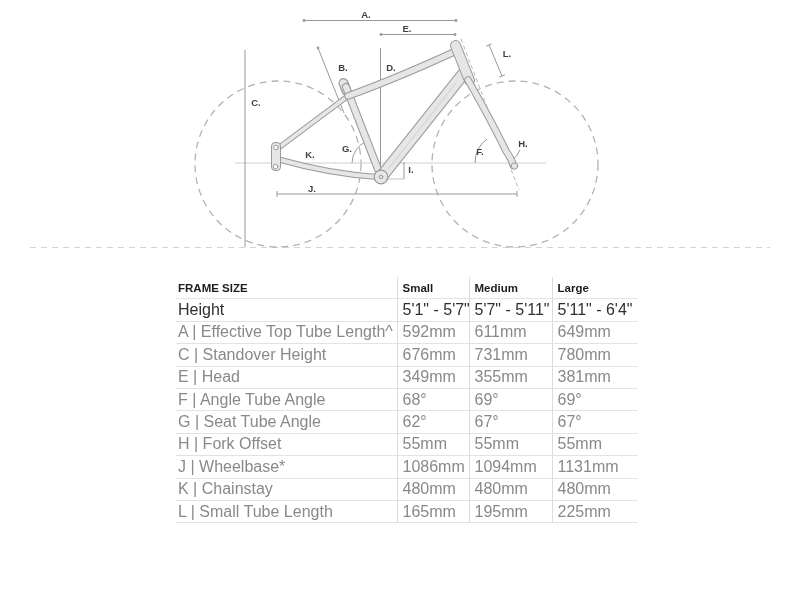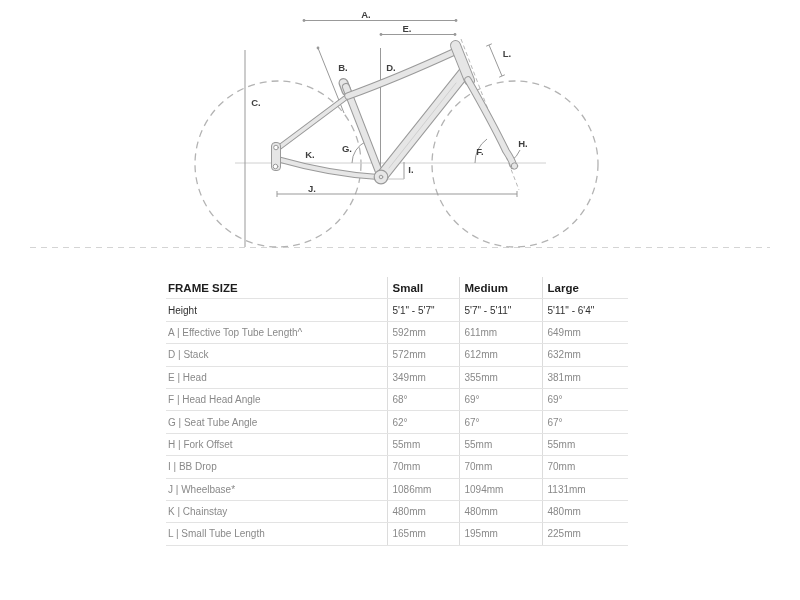--- a/index.html
+++ b/index.html
@@ -1,25 +1,25 @@
 <!DOCTYPE html>
 <html><head>
 <meta charset="utf-8">
 <style>
   html,body{margin:0;padding:0;}
   body{
     width:800px;height:600px;background:#ffffff;position:relative;overflow:hidden;
     font-family:"Liberation Sans",sans-serif;
   }
   #diagram{position:absolute;left:0;top:0;}
-  #spec-table-wrap{position:absolute;left:166px;top:277px;width:462px;}
+  #spec-table-wrap{position:absolute;left:176px;top:277px;width:462px;}
   table{border-collapse:collapse;table-layout:fixed;width:462px;}
   col.c-label{width:221px;} col.c-s{width:72px;} col.c-m{width:83px;} col.c-l{width:86px;}
   th,td{
-    font-size:10px;font-weight:normal;text-align:left;vertical-align:middle;
+    font-size:16px;font-weight:normal;text-align:left;vertical-align:middle;
     height:21.4px;padding:0 0 0 5px;border-bottom:1px solid #e3e3e3;
     white-space:nowrap;overflow:hidden;
   }
   th:first-child,td:first-child{padding-left:2px;}
   th.col-val,td.col-val{border-left:1px solid #dcdcdc;margin-left:43px;}
   tr.row-head th{font-weight:bold;color:#1d1d1d;font-size:11.5px;}
   tr.row-height td{color:#2f2f2f;}
   tr.row-data td{color:#898989;}
   text.dlabel{font-family:"Liberation Sans",sans-serif;font-size:9.5px;font-weight:bold;fill:#3f3f3f;text-anchor:middle;}
 </style>
@@ -145,56 +145,50 @@
         <td class="col-val">5'7" - 5'11"</td>
         <td class="col-val">5'11" - 6'4"</td>
       </tr>
     <tr class="row-data">
           <td>A | Effective Top Tube Length^</td>
           <td class="col-val">592mm</td>
           <td class="col-val">611mm</td>
           <td class="col-val">649mm</td>
         </tr>
         <tr class="row-data">
-          <td>D | Stack</td>
-          <td class="col-val">572mm</td>
-          <td class="col-val">612mm</td>
-          <td class="col-val">632mm</td>
+          <td>C | Standover Height</td>
+          <td class="col-val">676mm</td>
+          <td class="col-val">731mm</td>
+          <td class="col-val">780mm</td>
         </tr>
         <tr class="row-data">
           <td>E | Head</td>
           <td class="col-val">349mm</td>
           <td class="col-val">355mm</td>
           <td class="col-val">381mm</td>
         </tr>
         <tr class="row-data">
-          <td>F | Head Head Angle</td>
+          <td>F | Angle Tube Angle</td>
           <td class="col-val">68°</td>
           <td class="col-val">69°</td>
           <td class="col-val">69°</td>
         </tr>
         <tr class="row-data">
           <td>G | Seat Tube Angle</td>
           <td class="col-val">62°</td>
           <td class="col-val">67°</td>
           <td class="col-val">67°</td>
         </tr>
         <tr class="row-data">
           <td>H | Fork Offset</td>
           <td class="col-val">55mm</td>
           <td class="col-val">55mm</td>
           <td class="col-val">55mm</td>
         </tr>
         <tr class="row-data">
-          <td>I | BB Drop</td>
-          <td class="col-val">70mm</td>
-          <td class="col-val">70mm</td>
-          <td class="col-val">70mm</td>
-        </tr>
-        <tr class="row-data">
           <td>J | Wheelbase*</td>
           <td class="col-val">1086mm</td>
           <td class="col-val">1094mm</td>
           <td class="col-val">1131mm</td>
         </tr>
         <tr class="row-data">
           <td>K | Chainstay</td>
           <td class="col-val">480mm</td>
           <td class="col-val">480mm</td>
           <td class="col-val">480mm</td>

